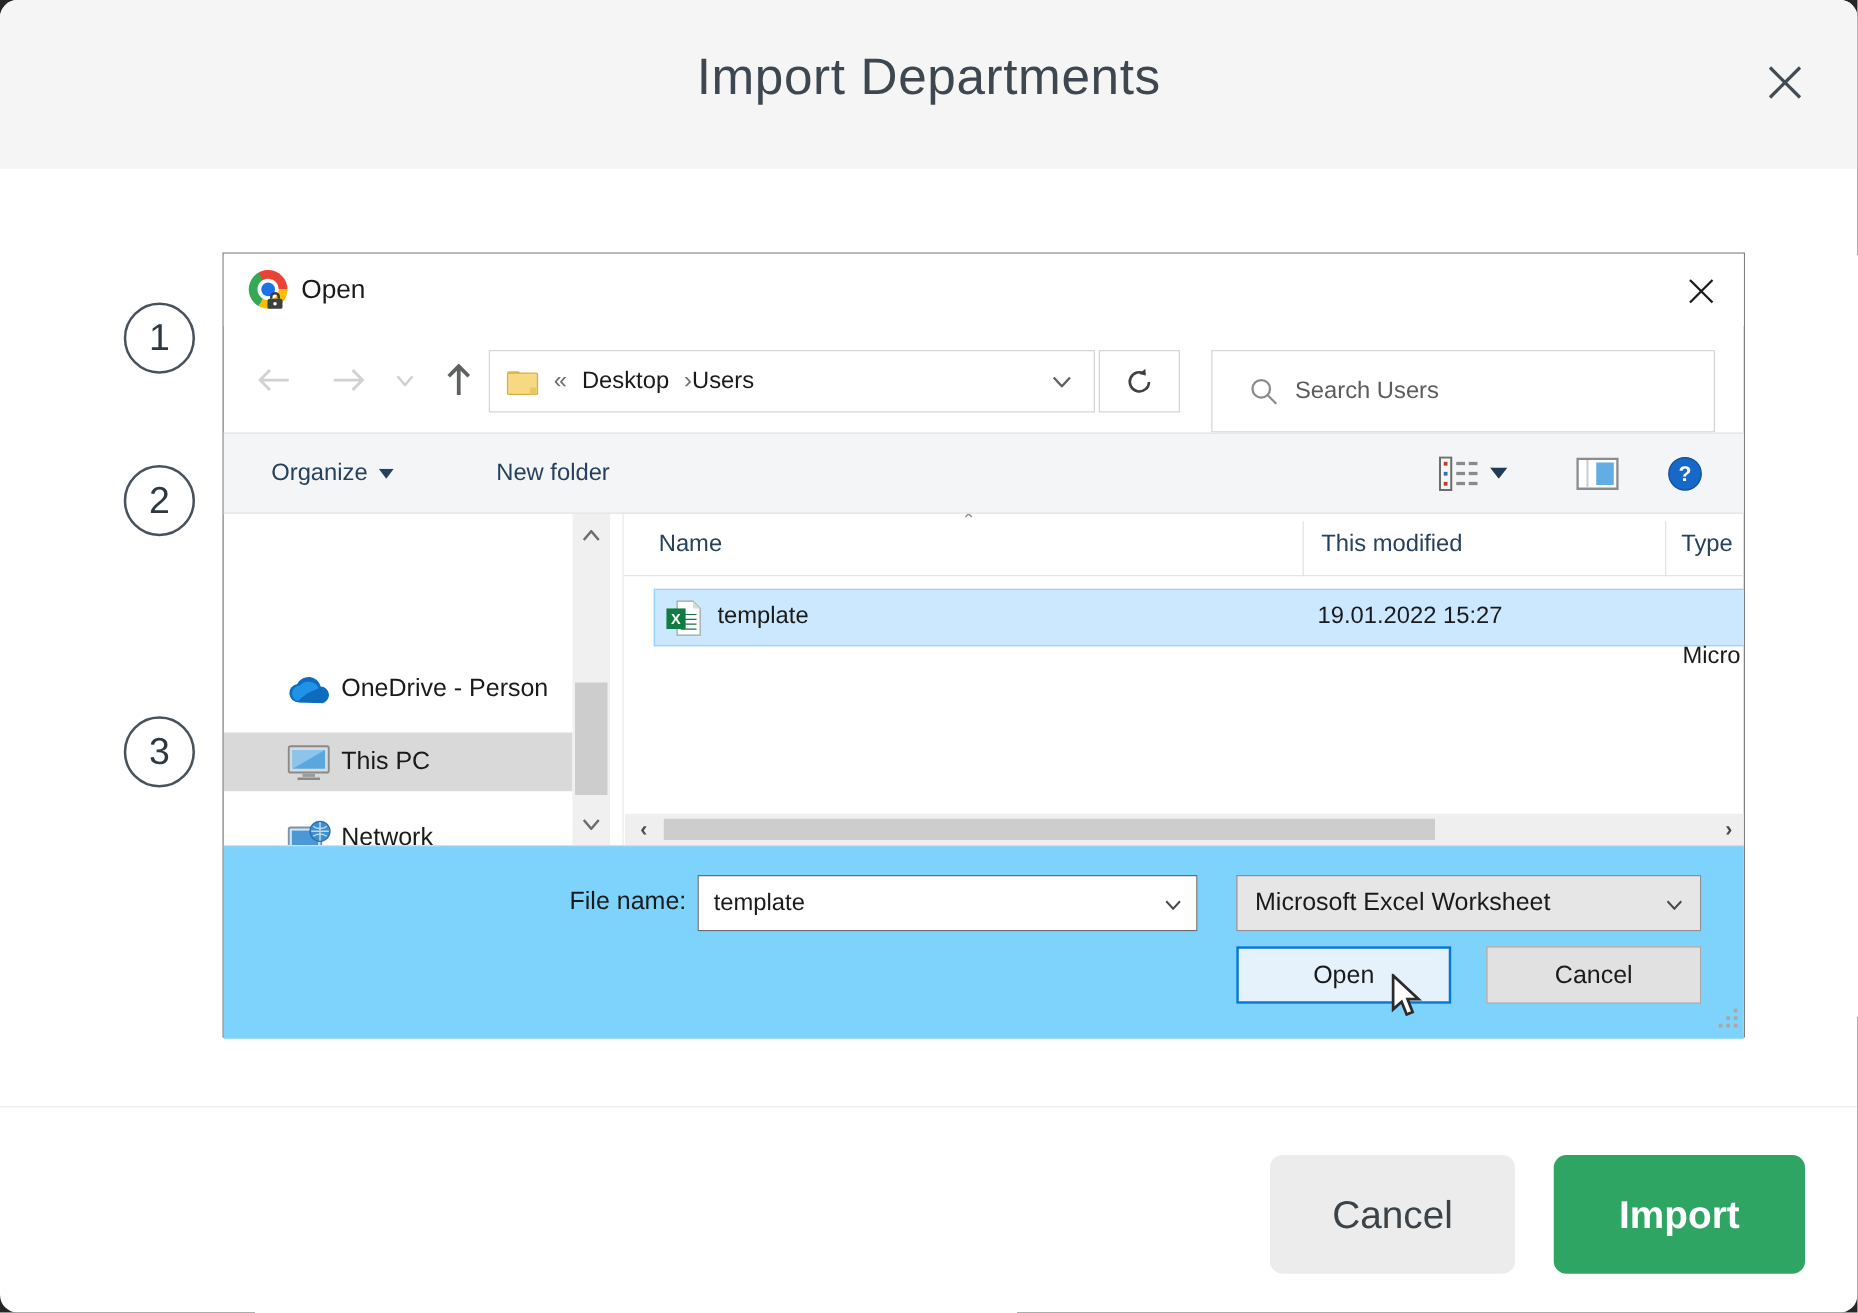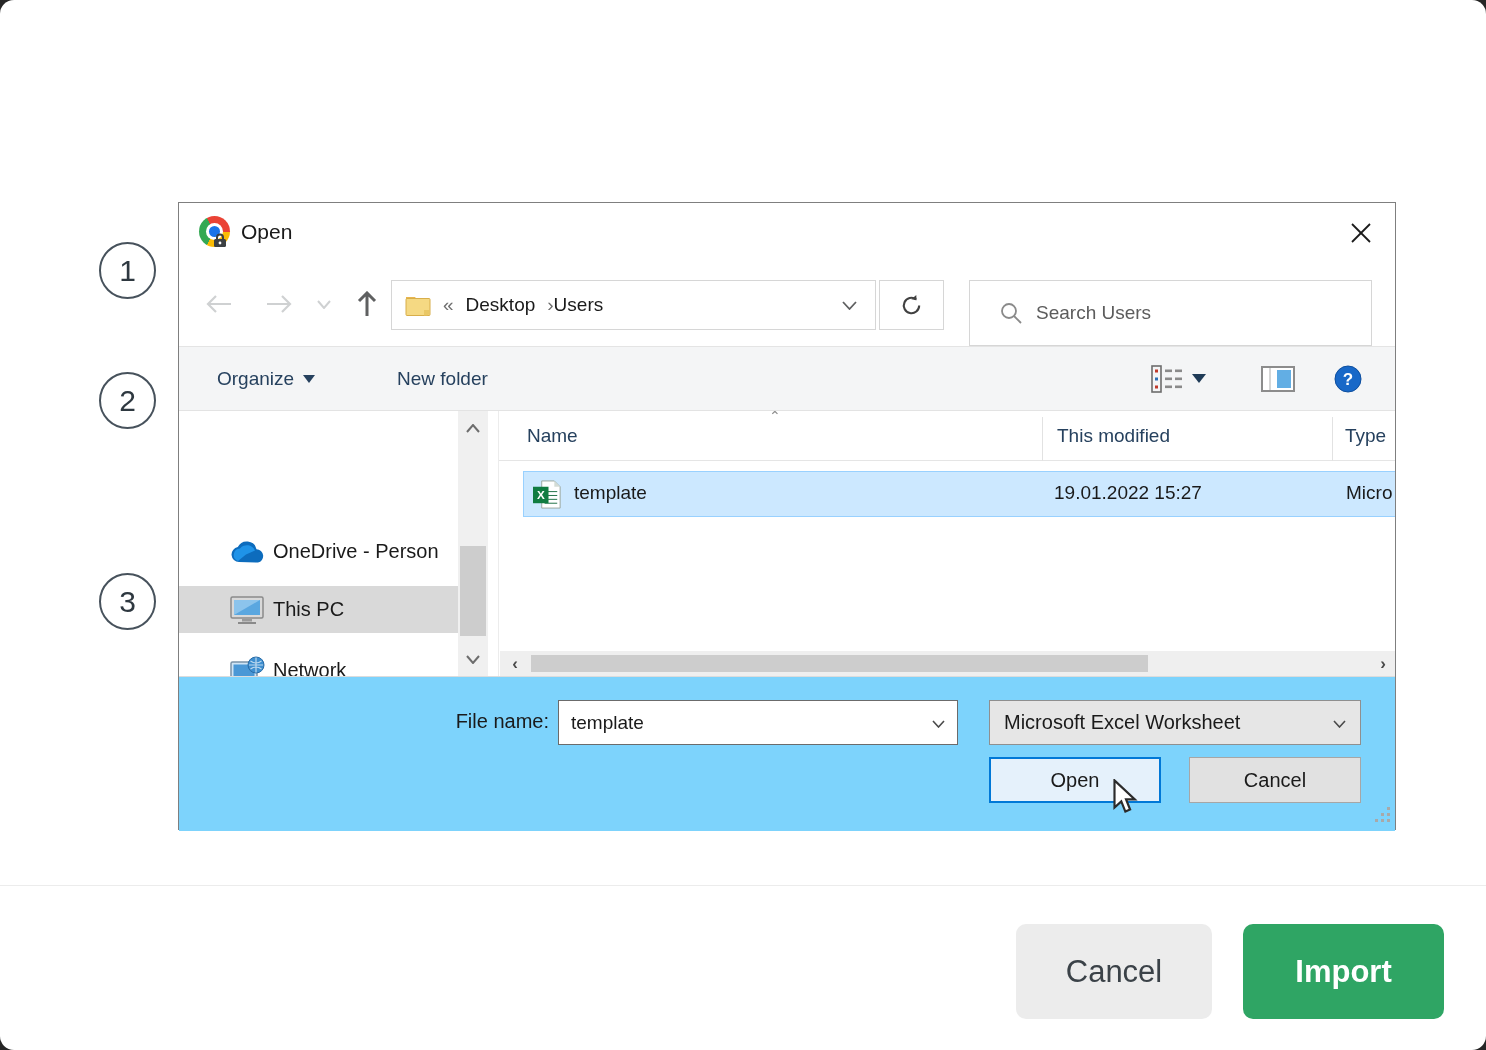--- a/index.html
+++ b/index.html
@@ -84,20 +84,27 @@
   .btn-cancel { position:absolute; left:1016px; top:924px; width:196px; height:95px; background:#ececec; border:none; border-radius:10px;
                 font-size:31px; color:#3b4248; font-family:"Liberation Sans", sans-serif; cursor:pointer; }
   .btn-import { position:absolute; left:1243px; top:924px; width:201px; height:95px; border:none; border-radius:10px;
                 font-size:31px; color:#ffffff; font-weight:bold; font-family:"Liberation Sans", sans-serif; cursor:pointer; }
 </style>
 </head>
 <body>
 
 <div class="modal">
 
+  <div class="modal-header">
+    <div class="modal-title">Import Departments</div>
+    <svg class="modal-close" viewBox="0 0 36 36">
+      <line x1="6" y1="6" x2="30" y2="30" stroke="#434c54" stroke-width="2.6"></line>
+      <line x1="30" y1="6" x2="6" y2="30" stroke="#434c54" stroke-width="2.6"></line>
+    </svg>
+  </div>
 
   <div class="step-circle" style="top:242px;">
       <span>1</span>
     </div>
   <div class="step-circle" style="top:372px;">
       <span>2</span>
     </div>
   <div class="step-circle" style="top:573px;">
       <span>3</span>
     </div>
@@ -283,21 +290,21 @@
                 <line x1="12" y1="13" x2="25" y2="13"></line>
                 <line x1="12" y1="17" x2="25" y2="17"></line>
                 <line x1="12" y1="21" x2="25" y2="21"></line>
                 <line x1="12" y1="25" x2="25" y2="25"></line>
               </g>
             <rect x="0" y="8" width="16" height="17" fill="#107c41"></rect>
             <text x="8" y="21" text-anchor="middle" font-size="12" font-weight="bold" fill="#ffffff" font-family="Liberation Sans, sans-serif">X</text>
           </svg>
           <span class="cell" style="left:50px;">template</span>
           <span class="cell" style="left:530px;">19.01.2022 15:27</span>
-          <span class="cell" style="left:822px;">Micro</span>
+          <span class="cell" style="left:822px;margin-top:32px;">Micro</span>
         </div>
 
         <div class="h-scroll">
           <div class="h-arrow" style="left:2px;">‹</div>
           <div class="thumb"></div>
           <div class="h-arrow" style="right:2px;">›</div>
         </div>
       </div>
     </div>
 

